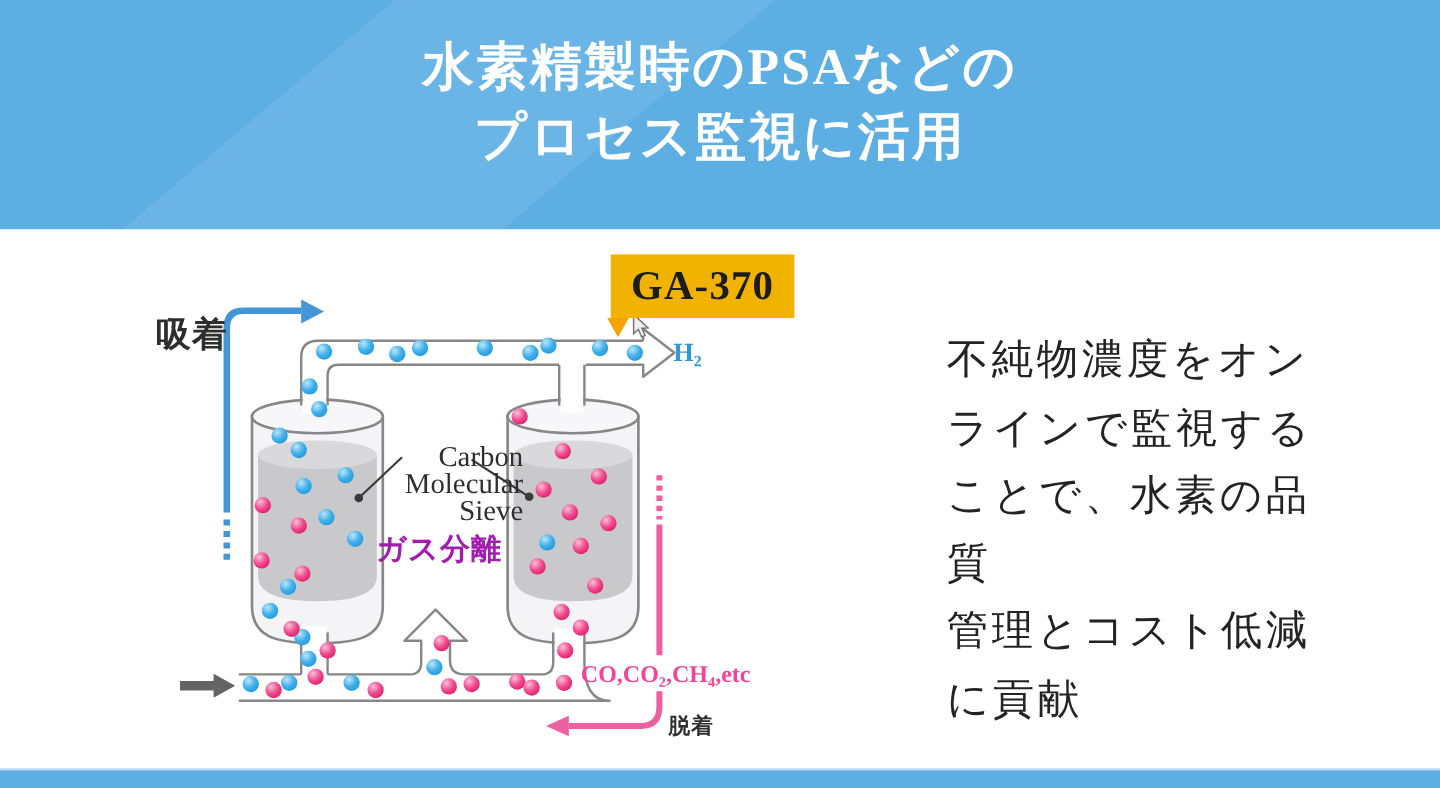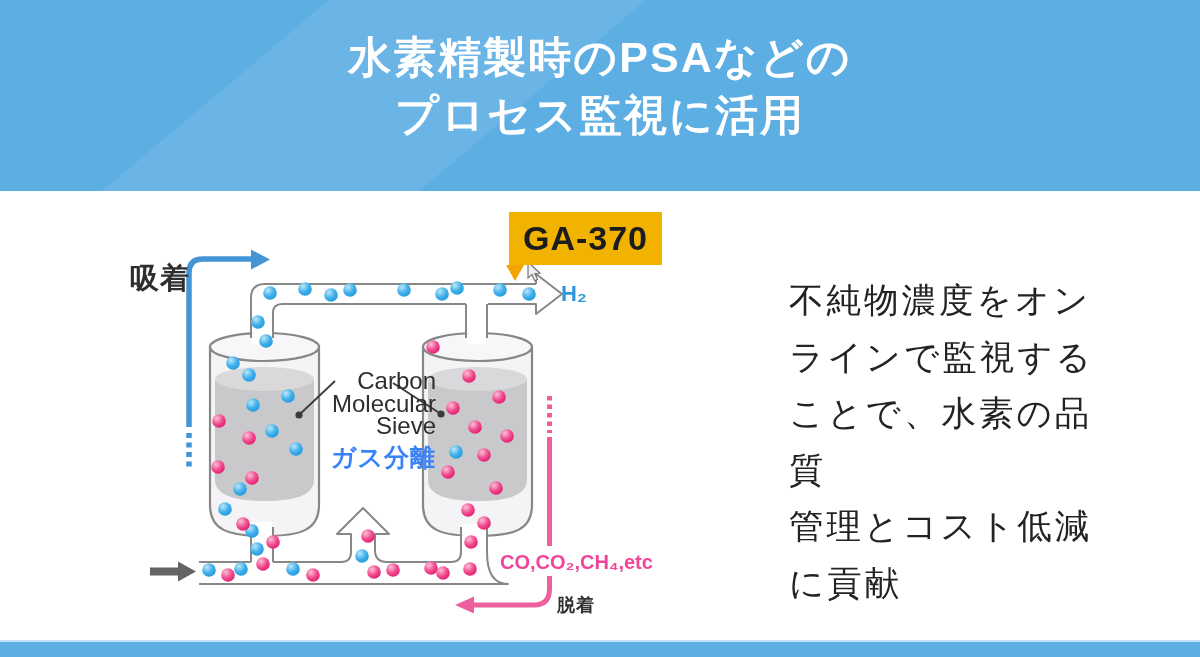--- a/index.html
+++ b/index.html
@@ -1,18 +1,18 @@
 <!DOCTYPE html>
 <html><head>
 <meta charset="utf-8">
 <style>
   html,body{margin:0;padding:0;background:#ffffff;}
   #canvas{
     position:relative;width:1200px;height:657px;overflow:hidden;
-    font-family:Liberation Sans, sans-serif;background:#ffffff;
+    font-family:Liberation Serif, serif;background:#ffffff;
   }
   
   #header{
     position:absolute;left:0;top:0;width:1200px;height:191px;
     background:#5CAEE3;
   }
   #header .sheen{
     position:absolute;inset:0;
     background:rgba(255,255,255,0.09);
     clip-path:polygon(646px 0,329px 0,102px 191px,419px 191px);
@@ -28,23 +28,23 @@
     position:absolute;left:0;top:640px;width:1200px;height:17px;
     background:#5CAEE3;border-top:2px solid #BFE0F5;box-sizing:content-box;
   }
   
   #diagram-svg{position:absolute;left:0;top:0;width:1200px;height:657px;}
   
   .dlabel{position:absolute;white-space:pre-line;}
   #adsorption-label{left:130px;top:259px;font-size:29px;font-weight:bold;color:#2e2e2e;letter-spacing:1px;}
   #desorption-label{left:557px;top:593px;font-size:18px;font-weight:bold;color:#2e2e2e;letter-spacing:1px;}
   #h2-label{left:561px;top:281px;font-size:22px;font-weight:bold;color:#2E96DB;}
-  #impurities-label{left:500px;top:551px;font-size:20px;font-weight:bold;color:#F4449A;letter-spacing:0px;}
+  #impurities-label{left:484px;top:551px;font-size:20px;font-weight:bold;color:#F4449A;letter-spacing:0px;}
   #sieve-label-en{left:296px;top:370px;width:140px;text-align:right;font-size:24px;line-height:22.5px;color:#2e2e2e;}
-  #sieve-label-ja{left:296px;top:441px;width:140px;text-align:right;font-size:25px;font-weight:bold;color:#3b82f6;letter-spacing:1px;}
+  #sieve-label-ja{left:296px;top:441px;width:140px;text-align:center;font-size:25px;font-weight:bold;color:#a21caf;letter-spacing:1px;}
   
   #device-badge{
     position:absolute;left:490px;top:212px;width:153px;height:53px;
     background:#F2B200;color:#1c1c1c;font-size:34px;font-weight:bold;
     display:flex;align-items:center;justify-content:center;letter-spacing:1px;margin-left:19px;
   }
   #device-badge-tail{
     position:absolute;left:506px;top:265px;width:0;height:0;
     border-left:9px solid transparent;border-right:9px solid transparent;
     border-top:16px solid #F5A300;

